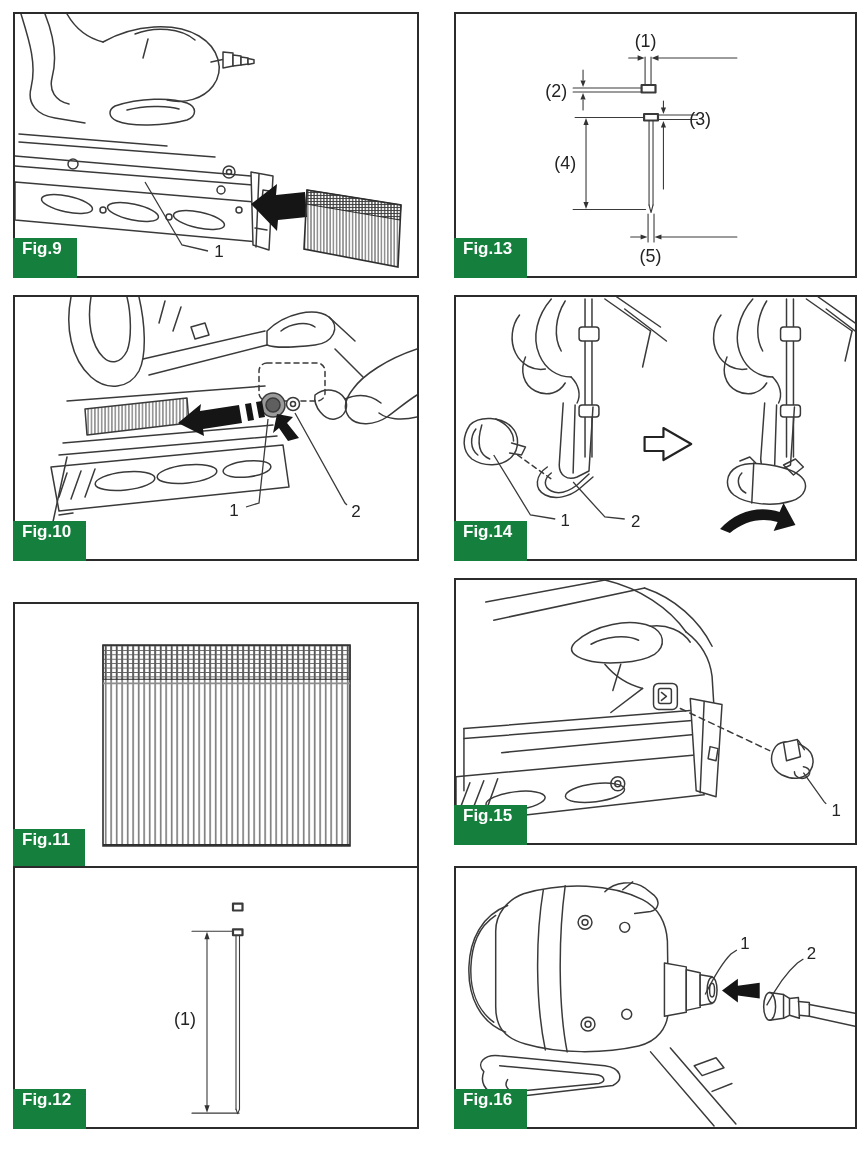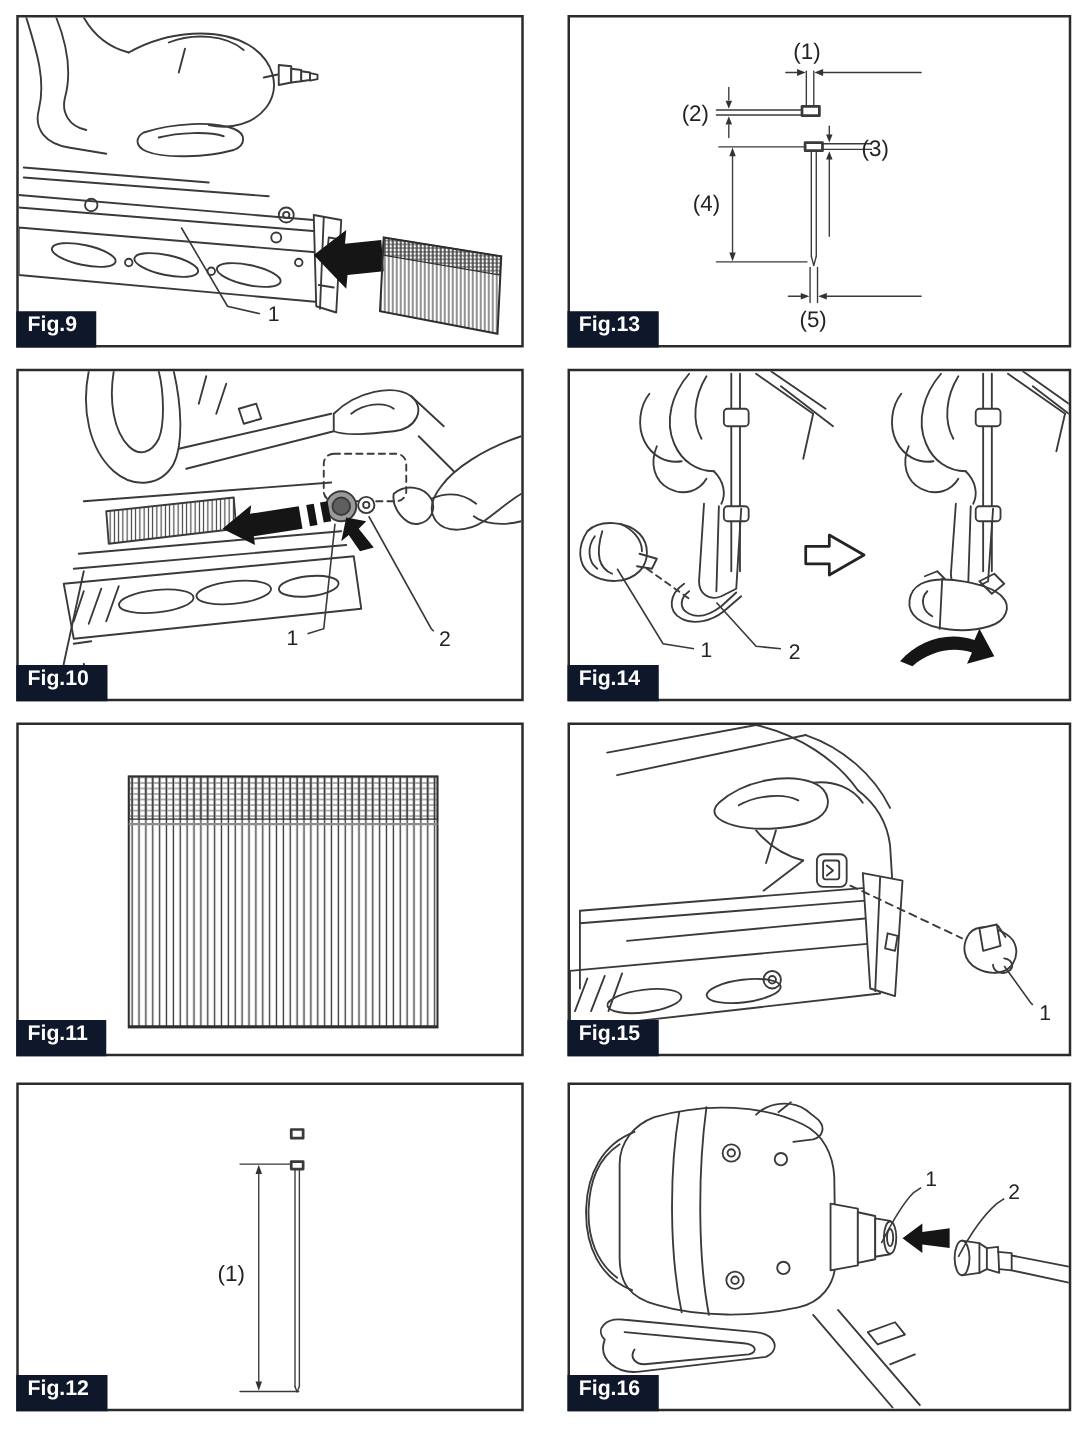--- a/index.html
+++ b/index.html
@@ -7,23 +7,23 @@
   body {
     width:867px; height:1153px; position:relative;
     font-family:"Liberation Sans", sans-serif;
   }
   .panel {
     position:absolute; border:2px solid #2b2b2b; background:#fff;
   }
   .panel svg { display:block; width:100%; height:100%; }
   .fig-label {
     position:absolute; left:-2px; bottom:-2px;
-    background:#0f172a; color:#ffffff;
+    background:#15803d; color:#ffffff;
     font-weight:bold; font-size:17px; line-height:20px;
-    padding:1px 15px 8px 9px; white-space:nowrap;
+    padding:1px 15px 19px 9px; white-space:nowrap;
   }
   .art { stroke:#3a3a3a; stroke-width:1.5; fill:none; stroke-linecap:round; stroke-linejoin:round; }
   .thin { stroke-width:1.1; }
   .thick { stroke-width:2.2; }
   text { stroke:none; fill:#232323; font-family:"Liberation Sans", sans-serif; }
   .callout { font-size:17px; text-anchor:middle; }
   .dim { font-size:18px; text-anchor:middle; }
   .ah { fill:#333; stroke:none; }
   .blackfill { fill:#151515; stroke:none; }
   .whitefill { fill:#ffffff; }
@@ -284,21 +284,21 @@
     <path class="blackfill" d="M266,232 C282,214 306,208 326,215 L330,206 L342,228 L320,234 L324,225 C308,220 290,224 276,236 Z"></path>
 
     <path d="M38,158 L75,218 L100,222" stroke="#3a3a3a" stroke-width="1.3" fill="none"></path>
     <path d="M118,185 L150,220 L170,222" stroke="#3a3a3a" stroke-width="1.3" fill="none"></path>
     <text class="callout" x="110" y="229">1</text>
     <text class="callout" x="181" y="230">2</text>
   </svg>
   <div class="fig-label">Fig.14</div>
 </div>
 
-<div class="panel" style="left:13px; top:578px; width:406px; height:267px;">
+<div class="panel" style="left:13px; top:602px; width:406px; height:267px;">
   <svg viewBox="0 0 402 262" preserveAspectRatio="none">
     <defs>
       <pattern id="p11v" width="5.5" height="8" patternUnits="userSpaceOnUse">
         <path d="M2.7,0 V8" stroke="#3a3a3a" stroke-width="1.1"></path>
       </pattern>
       <pattern id="p11g" width="5.5" height="4.4" patternUnits="userSpaceOnUse">
         <path d="M2.7,0 V4.4" stroke="#3a3a3a" stroke-width="1.1"></path>
         <path d="M0,2.2 H5.5" stroke="#5a5a5a" stroke-width="0.9" stroke-dasharray="2.4,1.2"></path>
       </pattern>
     </defs>

